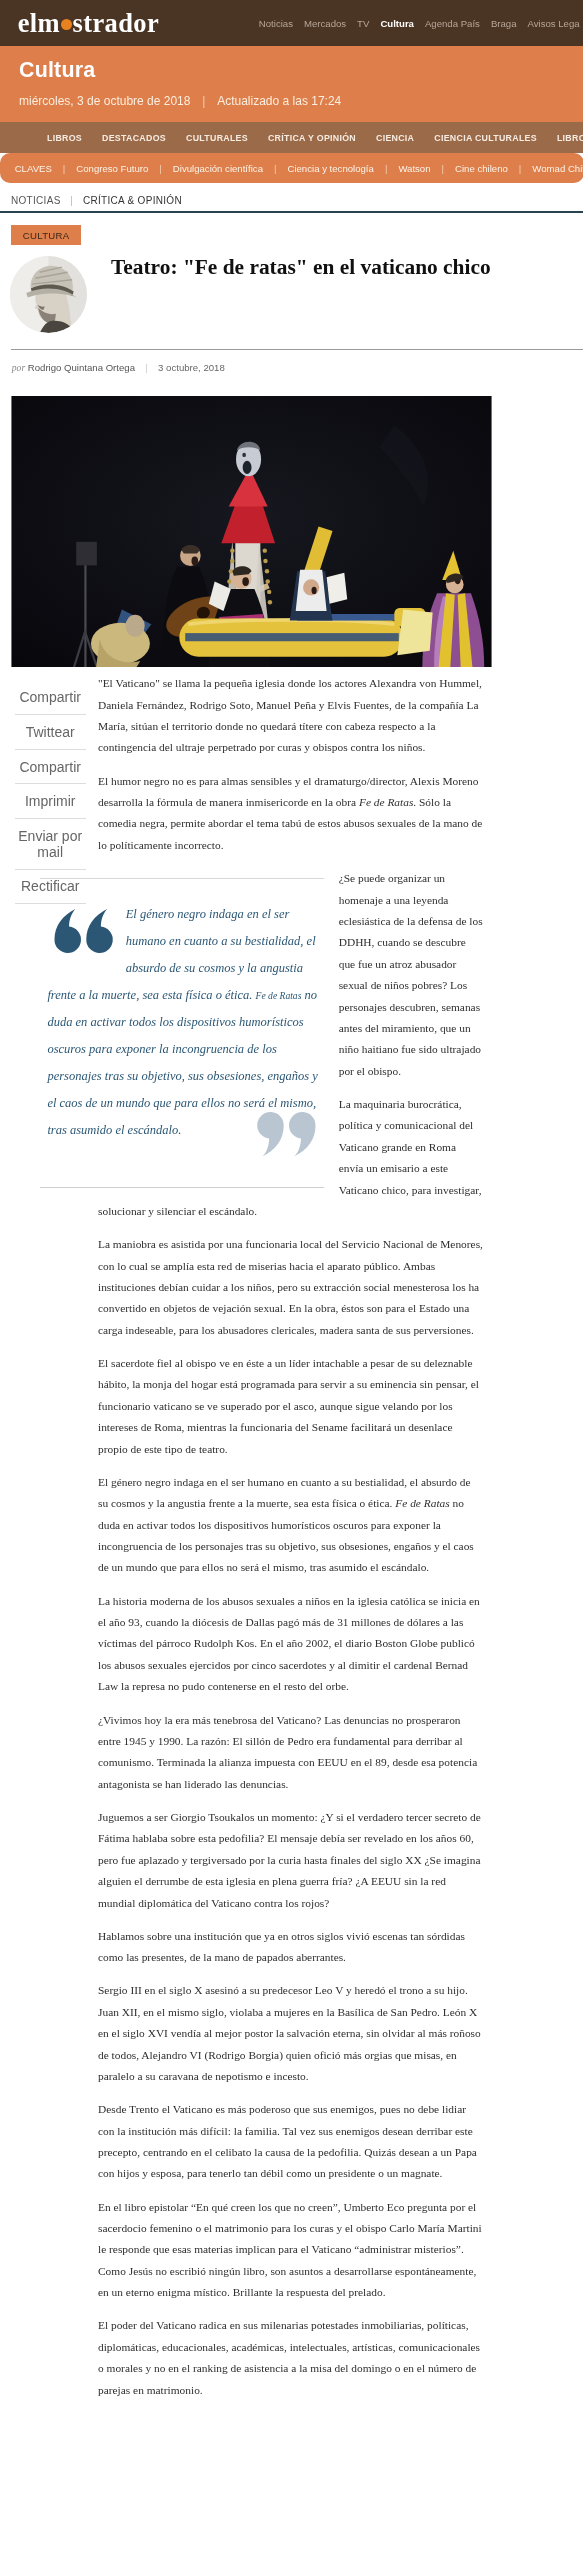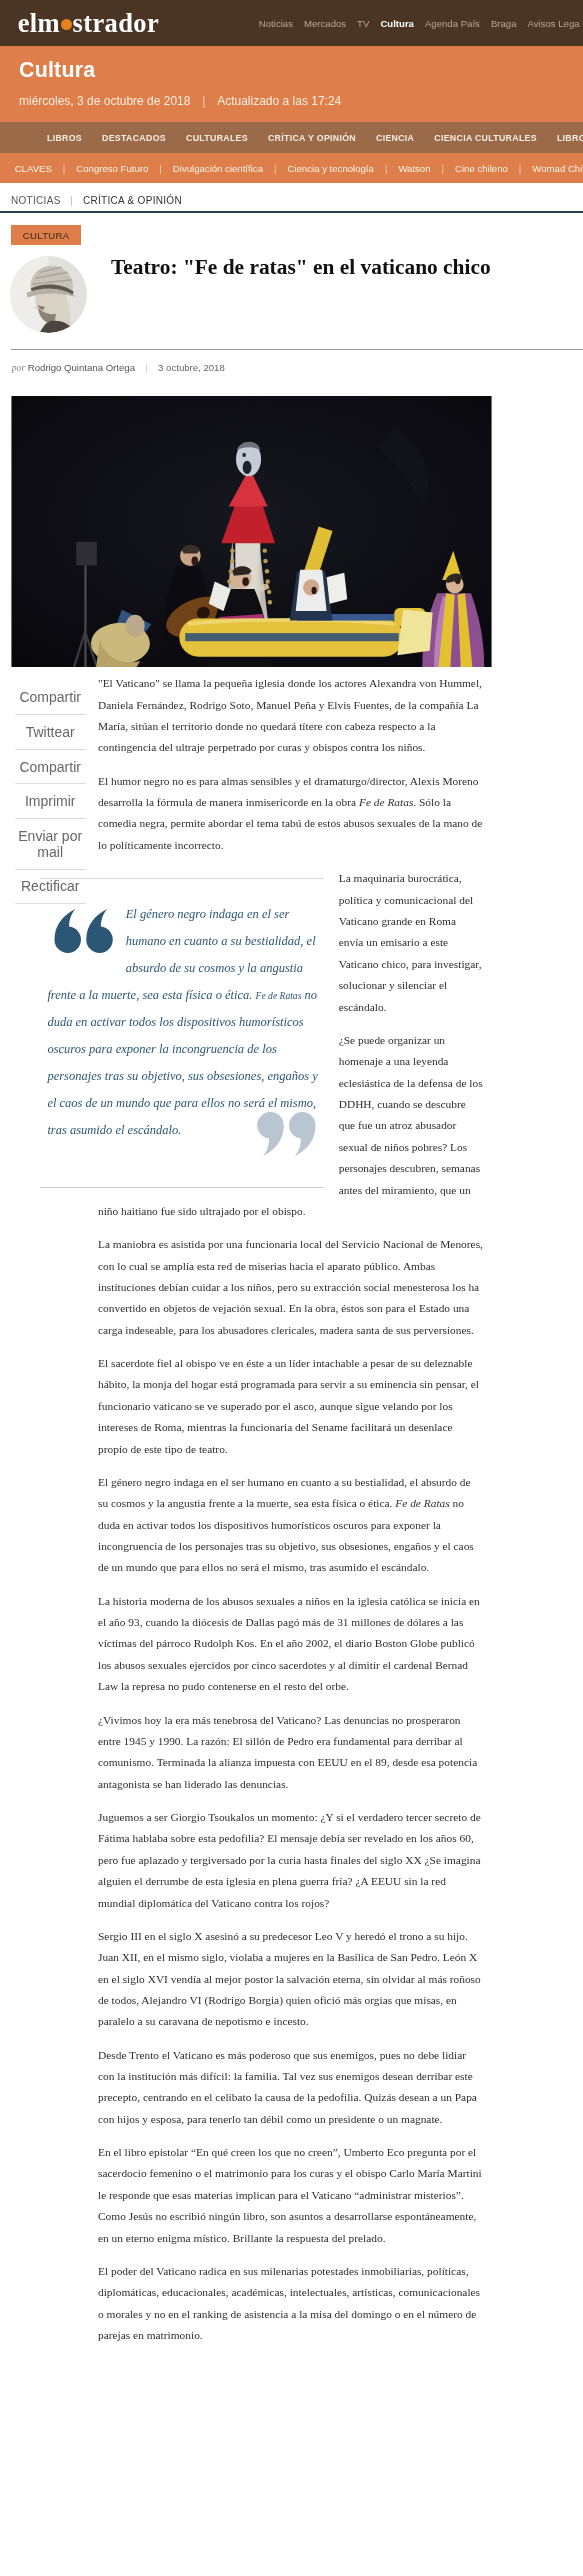--- a/index.html
+++ b/index.html
@@ -17,21 +17,21 @@
   .band{background:#dd7e4b;height:76px;box-sizing:border-box;padding:11.8px 0 0 19px;color:#fff;}
   .band .band-title{margin:0;font-size:21.4px;font-weight:bold;letter-spacing:0.2px;}
   .daterow{margin-top:11px;font-size:12px;color:#fbeede;display:flex;align-items:center;gap:11.8px;}
   .daterow .vsep{color:#f3cfae;}
 
   
   .mainnav{background:#9a6a49;height:31px;display:flex;align-items:center;gap:20px;padding:0 0 0 47px;font-size:8.8px;font-weight:bold;color:#f7ece2;white-space:nowrap;overflow:hidden;letter-spacing:0.3px;}
   .mainnav span{cursor:pointer;}
 
   
-  .subnav{background:#dd7e4b;height:30px;display:flex;align-items:center;padding:0 0 0 14.7px;font-size:9.6px;color:#fdf3e7;white-space:nowrap;overflow:hidden;}
+  .subnav{background:#dd7e4b;height:30px;display:flex;align-items:center;padding:0 0 0 14.7px;font-size:9.6px;color:#fdf3e7;white-space:nowrap;overflow:hidden;border-radius:10px;}
   .subnav span{cursor:pointer;}
   .subnav span:not(:first-child)::before{content:"|";color:#f3cfae;margin:0 11px;cursor:default;}
 
   
   .breadcrumb{margin:11.8px 0 0 11px;font-size:10px;color:#555;letter-spacing:0.3px;}
   .breadcrumb .sep{color:#bbb;margin:0 6.6px;}
   .breadcrumb .sub{color:#333;}
   .crumb-rule{border:0;border-top:2.2px solid #28424f;margin:5.2px 0 0 0;}
 
   
@@ -298,28 +298,29 @@
         <path d="M90 4 C70 14 58 30 58 50 a20 20 0 1 0 22 -19 C80 20 84 10 90 4 Z"></path>
       </svg>
       <span><span>El género negro indaga en el ser humano en cuanto a su bestialidad, el absurdo de su cosmos y la angustia frente a la muerte, sea esta física o ética. </span><span class="small">Fe de Ratas</span><span> no duda en activar todos los dispositivos humorísticos oscuros para exponer la incongruencia de los personajes tras su objetivo, sus obsesiones, engaños y el caos de un mundo que para ellos no será el mismo, tras asumido el escándalo.</span></span>
       <svg class="qmark qmark-close" viewBox="0 0 100 80">
         <path d="M42 4 C22 14 10 30 10 50 a20 20 0 1 0 22 -19 C32 20 36 10 42 4 Z"></path>
         <path d="M90 4 C70 14 58 30 58 50 a20 20 0 1 0 22 -19 C80 20 84 10 90 4 Z"></path>
       </svg>
     </div>
 
     <div>
+        <p><span>¿Se puede organizar un homenaje a una leyenda eclesiástica de la defensa de los DDHH, cuando se descubre que fue un atroz abusador sexual de niños pobres? Los personajes descubren, semanas antes del miramiento, que un niño haitiano fue sido ultrajado por el obispo.</span></p>
         <p><span>La maquinaria burocrática, política y comunicacional del Vaticano grande en Roma envía un emisario a este Vaticano chico, para investigar, solucionar y silenciar el escándalo.</span></p>
-        <p><span>¿Se puede organizar un homenaje a una leyenda eclesiástica de la defensa de los DDHH, cuando se descubre que fue un atroz abusador sexual de niños pobres? Los personajes descubren, semanas antes del miramiento, que un niño haitiano fue sido ultrajado por el obispo.</span></p>
         <p><span>La maniobra es asistida por una funcionaria local del Servicio Nacional de Menores, con lo cual se amplía esta red de miserias hacia el aparato público. Ambas instituciones debían cuidar a los niños, pero su extracción social menesterosa los ha convertido en objetos de vejación sexual. En la obra, éstos son para el Estado una carga indeseable, para los abusadores clericales, madera santa de sus perversiones.</span></p>
         <p><span>El sacerdote fiel al obispo ve en éste a un líder intachable a pesar de su deleznable hábito, la monja del hogar está programada para servir a su eminencia sin pensar, el funcionario vaticano se ve superado por el asco, aunque sigue velando por los intereses de Roma, mientras la funcionaria del Sename facilitará un desenlace propio de este tipo de teatro.</span></p>
         <p><span>El género negro indaga en el ser humano en cuanto a su bestialidad, el absurdo de su cosmos y la angustia frente a la muerte, sea esta física o ética. </span><em>Fe de Ratas</em><span> no duda en activar todos los dispositivos humorísticos oscuros para exponer la incongruencia de los personajes tras su objetivo, sus obsesiones, engaños y el caos de un mundo que para ellos no será el mismo, tras asumido el escándalo.</span></p>
         <p><span>La historia moderna de los abusos sexuales a niños en la iglesia católica se inicia en el año 93, cuando la diócesis de Dallas pagó más de 31 millones de dólares a las víctimas del párroco Rudolph Kos. En el año 2002, el diario Boston Globe publicó los abusos sexuales ejercidos por cinco sacerdotes y al dimitir el cardenal Bernad Law la represa no pudo contenerse en el resto del orbe.</span></p>
         <p><span>¿Vivimos hoy la era más tenebrosa del Vaticano? Las denuncias no prosperaron entre 1945 y 1990. La razón: El sillón de Pedro era fundamental para derribar al comunismo. Terminada la alianza impuesta con EEUU en el 89, desde esa potencia antagonista se han liderado las denuncias.</span></p>
         <p><span>Juguemos a ser Giorgio Tsoukalos un momento: ¿Y si el verdadero tercer secreto de Fátima hablaba sobre esta pedofilia? El mensaje debía ser revelado en los años 60, pero fue aplazado y tergiversado por la curia hasta finales del siglo XX ¿Se imagina alguien el derrumbe de esta iglesia en plena guerra fría? ¿A EEUU sin la red mundial diplomática del Vaticano contra los rojos?</span></p>
+        <p><span>Hablamos sobre una institución que ya en otros siglos vivió escenas tan sórdidas como las presentes, de la mano de papados aberrantes.</span></p>
         <p><span>Sergio III en el siglo X asesinó a su predecesor Leo V y heredó el trono a su hijo. Juan XII, en el mismo siglo, violaba a mujeres en la Basílica de San Pedro. León X en el siglo XVI vendía al mejor postor la salvación eterna, sin olvidar al más roñoso de todos, Alejandro VI (Rodrigo Borgia) quien ofició más orgias que misas, en paralelo a su caravana de nepotismo e incesto.</span></p>
         <p><span>Desde Trento el Vaticano es más poderoso que sus enemigos, pues no debe lidiar con la institución más difícil: la familia. Tal vez sus enemigos desean derribar este precepto, centrando en el celibato la causa de la pedofilia. Quizás desean a un Papa con hijos y esposa, para tenerlo tan débil como un presidente o un magnate.</span></p>
         <p><span>En el libro epistolar “En qué creen los que no creen”, Umberto Eco pregunta por el sacerdocio femenino o el matrimonio para los curas y el obispo Carlo María Martini le responde que esas materias implican para el Vaticano “administrar misterios”. Como Jesús no escribió ningún libro, son asuntos a desarrollarse espontáneamente, en un eterno enigma místico. Brillante la respuesta del prelado.</span></p>
         <p><span>El poder del Vaticano radica en sus milenarias potestades inmobiliarias, políticas, diplomáticas, educacionales, académicas, intelectuales, artísticas, comunicacionales o morales y no en el ranking de asistencia a la misa del domingo o en el número de parejas en matrimonio.</span></p>
       </div>
   </div>
 
 </div>
 
 

